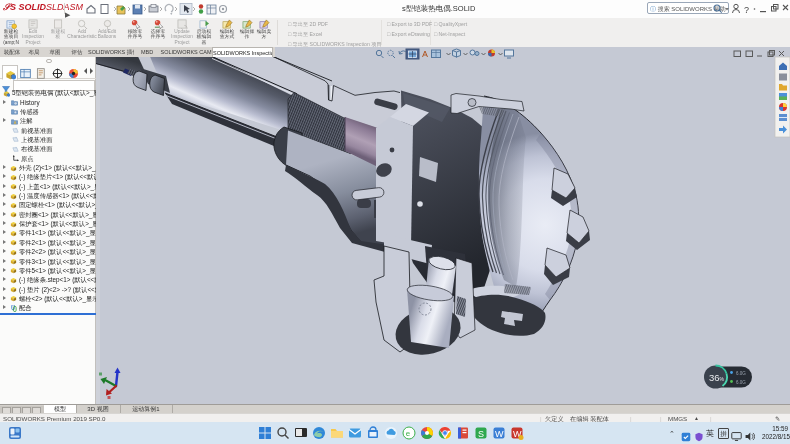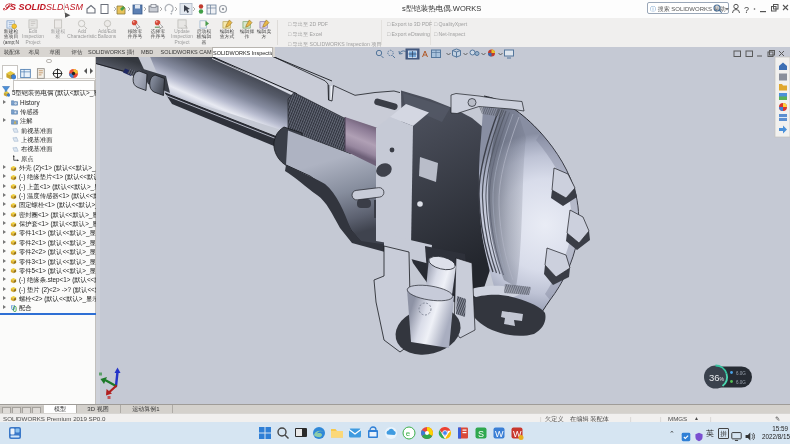--- a/index.html
+++ b/index.html
@@ -56,21 +56,21 @@
     <rect x="96" y="0.5" width="12" height="11" fill="#e3e8ef" stroke="#aab4c2" stroke-width="0.8"></rect>
       <path d="M100,2 l0,7 2,-2 1.5,3 1.5,-1 -1.5,-2.5 2.5,-0.5z" fill="#3a3f4a"></path>
       <path d="M109,4 l2,2 -2,2" fill="none" stroke="#999" stroke-width="0.8"></path>
     <circle cx="117" cy="3.5" r="2.2" fill="#c03a2e"></circle>
       <circle cx="117" cy="8.5" r="2.2" fill="#3f9e46"></circle>
     <rect x="123" y="2" width="9" height="9" fill="#eef0f4" stroke="#6a7f9a" stroke-width="0.8"></rect>
       <path d="M123,5 h9 M126.5,2 v9" stroke="#6a7f9a" stroke-width="0.7"></path>
     <circle cx="139" cy="6" r="3.5" fill="none" stroke="#9aa0a8" stroke-width="1.2"></circle>
       <circle cx="139" cy="6" r="1.2" fill="#9aa0a8"></circle>
   </svg>
-  <div class="abs" id="doctitle">s型铠装热电偶.WORKS</div>
+  <div class="abs" id="doctitle">s型铠装热电偶.SOLID</div>
   <div class="abs" id="searchbox"><span style="color:#3a7ab8;">ⓘ</span> 搜索 SOLIDWORKS 帮助</div>
   <svg class="abs" style="left:712px;top:4px;" width="18" height="10" viewBox="0 0 18 10">
       <circle cx="5" cy="4" r="3" fill="none" stroke="#4a6f96" stroke-width="1.1"></circle>
       <path d="M7.2,6.2 l2.5,2.5" stroke="#4a6f96" stroke-width="1.1"></path>
       <path d="M13,4 l2,2.5 2,-2.5" fill="#777"></path>
     </svg>
   <svg class="abs" style="left:730px;top:0;" width="60" height="18" viewBox="0 0 60 18">
     <circle cx="6" cy="6.5" r="2.2" fill="none" stroke="#555" stroke-width="1"></circle>
     <path d="M2.5,13 a3.5,3.5 0 0 1 7,0" fill="none" stroke="#555" stroke-width="1"></path>
     <text x="14" y="12.5" font-size="9" fill="#444" font-family="Liberation Sans">?</text>

